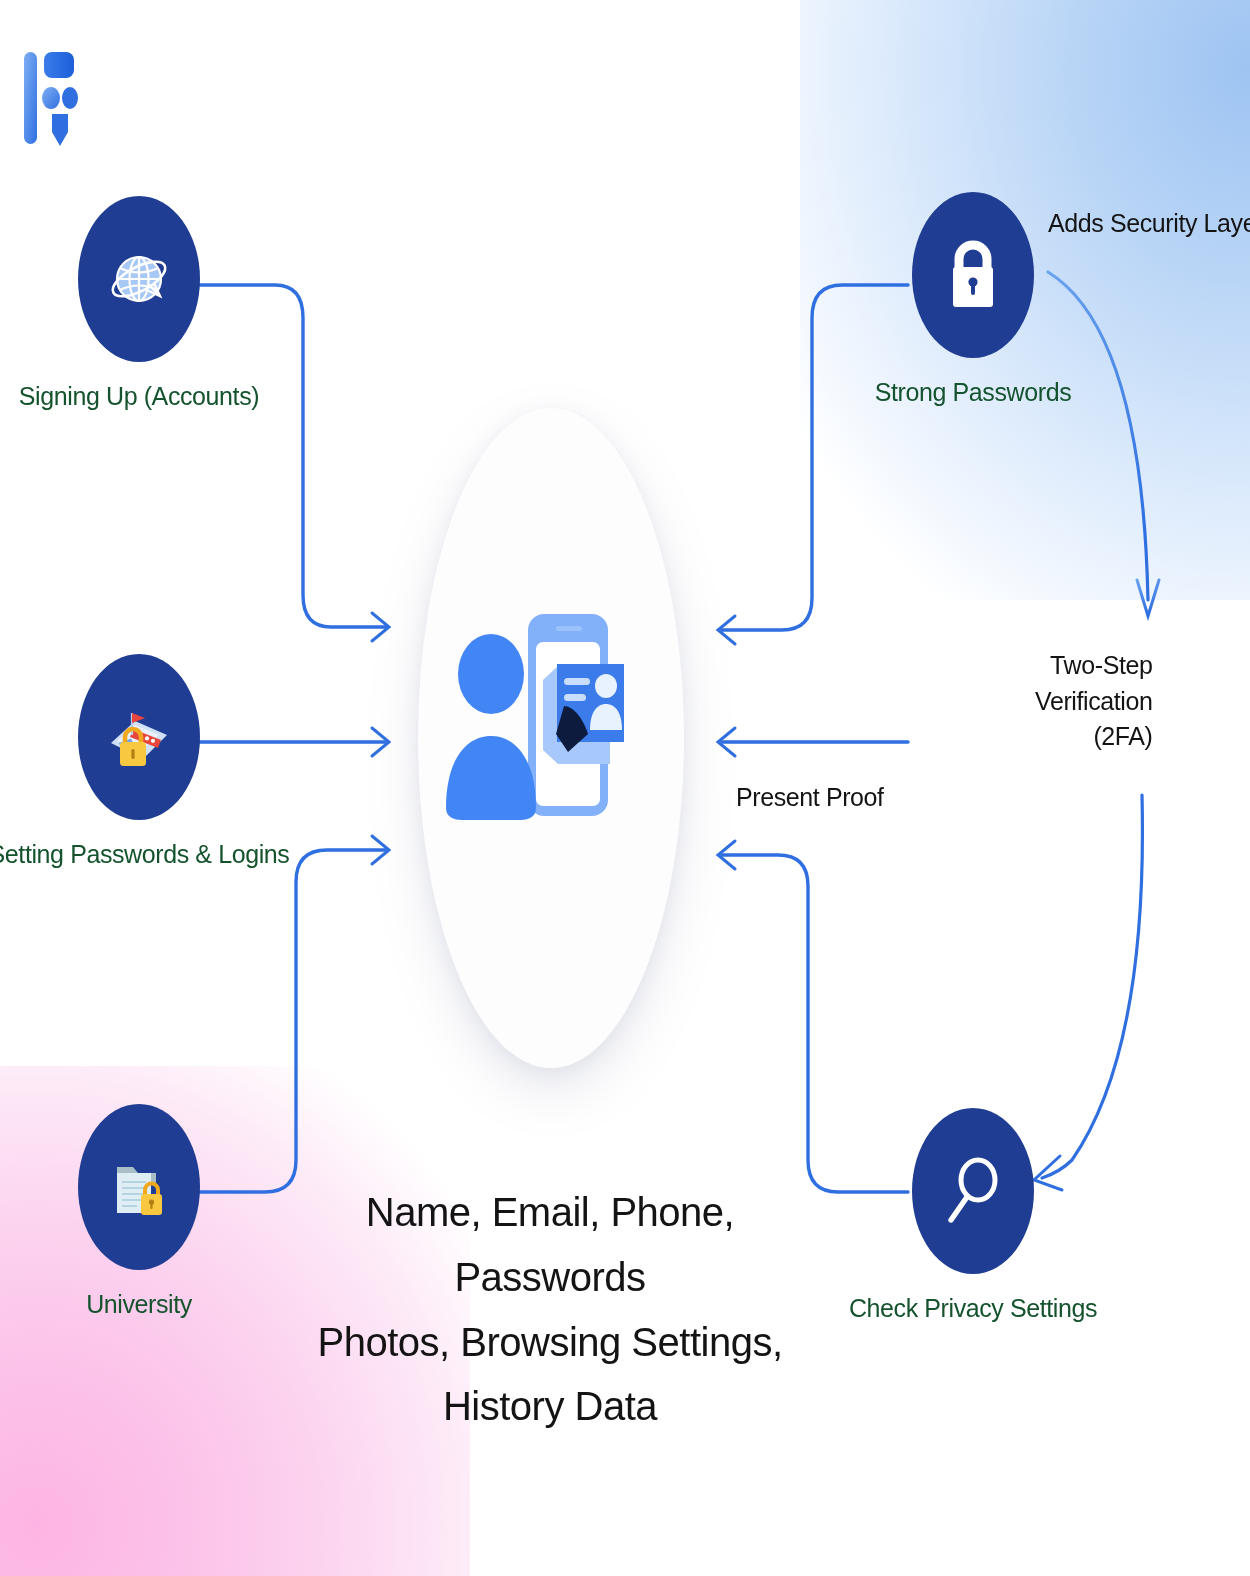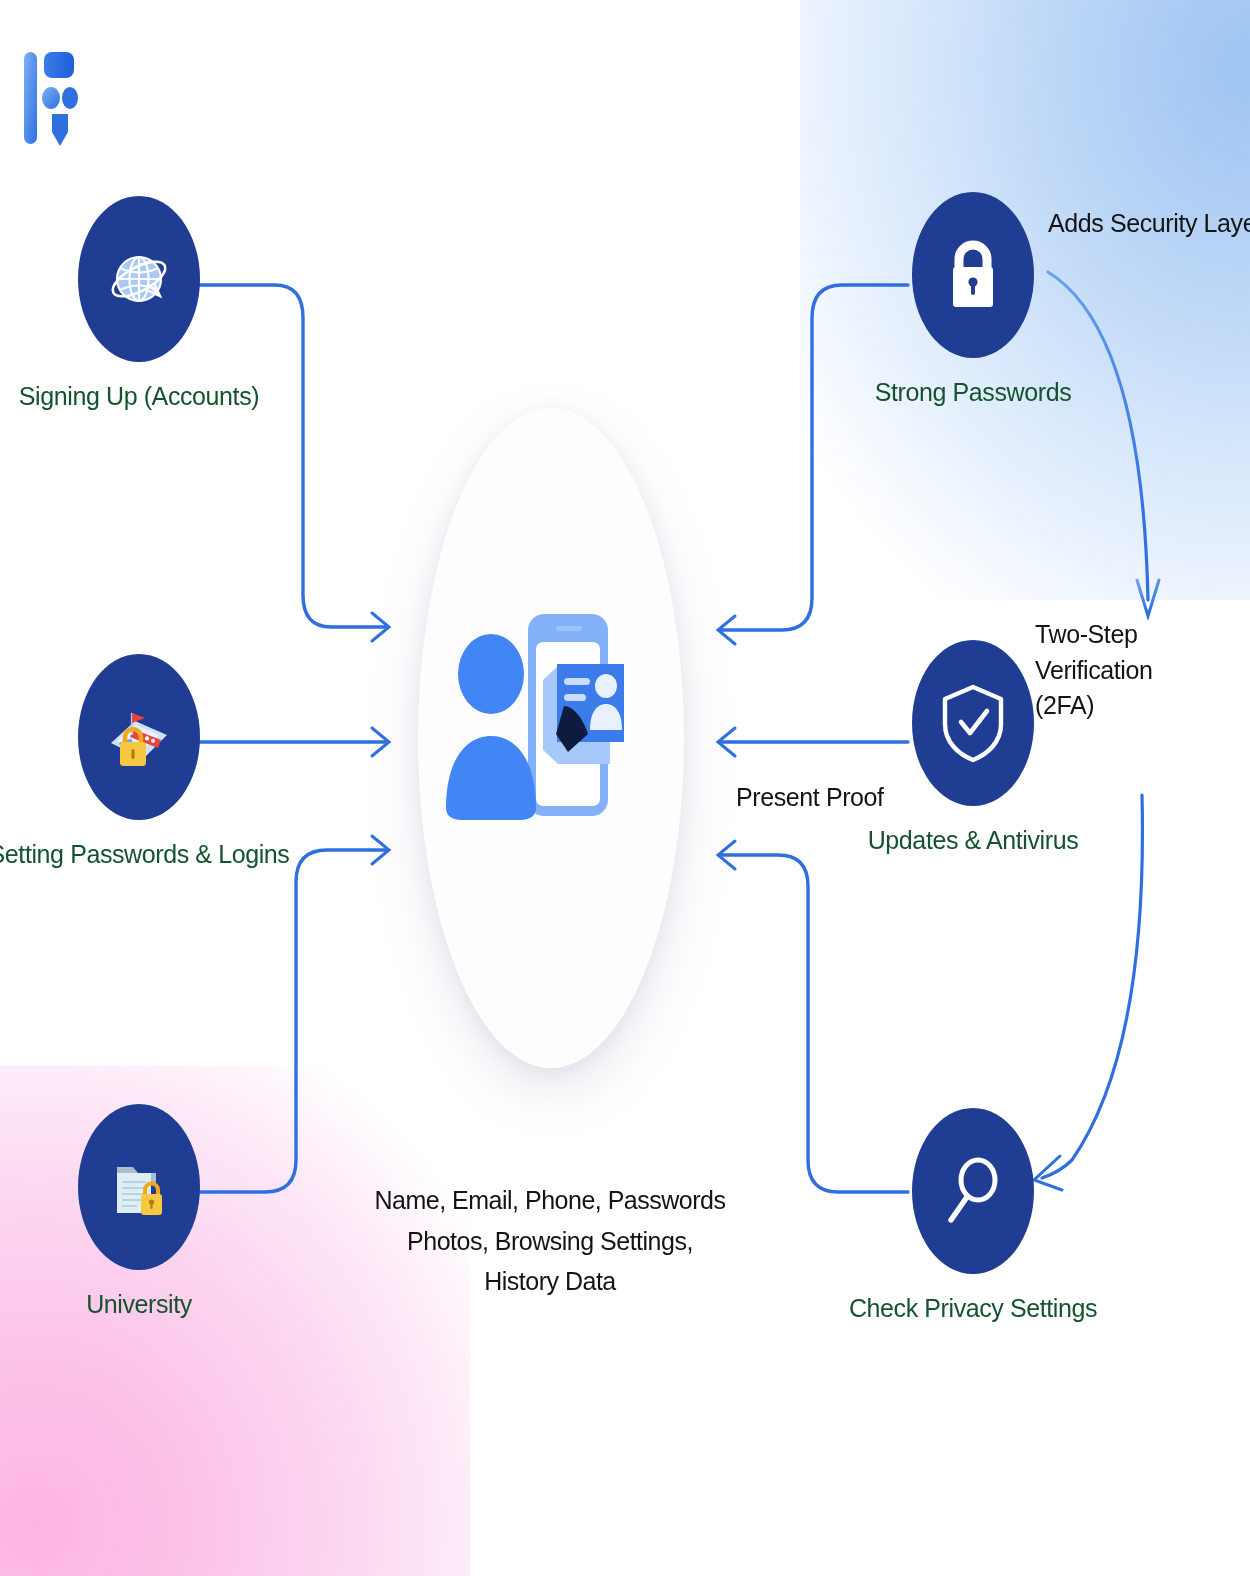--- a/index.html
+++ b/index.html
@@ -69,42 +69,42 @@
   
   .annot {
     position:absolute;
     font-size:25px;
     color:#141414;
     line-height:1.42;
     letter-spacing:-0.4px;
     white-space:nowrap;
   }
   #annot-security  { left:1048px; top:206px; }
-  #annot-2fa       { left:1035px; top:617px; text-align:left; }
+  #annot-2fa       { left:1035px; top:648px; text-align:right; }
   #annot-proof     { left:716px;  top:780px;margin-left:20px; }
 
   
   #center-oval {
     position:absolute;
     left:418px; top:408px;
     width:266px; height:660px;
     border-radius:50%;
     background:#fdfdfe;
     box-shadow:0 22px 52px rgba(120,130,160,0.18),
                0 4px 18px rgba(120,130,160,0.10);
   }
   #center-art { position:absolute; left:440px; top:600px; width:226px; height:300px; }
 
   
   #center-text {
     position:absolute;
     left:280px; top:1180px;
     width:540px;
     text-align:center;
-    font-size:25px;
+    font-size:40px;
     line-height:1.62;
     color:#141414;
     letter-spacing:-0.5px;
   }
   #center-text .line { display:block; }
 </style>
 </head>
 <body>
 
 <div id="canvas">
@@ -287,29 +287,20 @@
       <svg width="70" height="80" viewBox="0 0 70 80" xmlns="http://www.w3.org/2000/svg">
         <path d="M21 34 v-10 a14 14 0 0 1 28 0 v10" fill="none" stroke="#ffffff" stroke-width="9"></path>
         <rect x="15" y="32" width="40" height="40" rx="3" fill="#ffffff"></rect>
         <circle cx="35" cy="47" r="4.6" fill="#1f3d92"></circle>
         <rect x="33" y="48" width="4" height="12" rx="2" fill="#1f3d92"></rect>
       </svg>
     </div>
     <div class="caption">Strong Passwords</div>
   </div>
 
-  <div class="node" id="node-antivirus">
-    <div class="bubble">
-      <svg width="74" height="86" viewBox="0 0 74 86" xmlns="http://www.w3.org/2000/svg">
-        <path d="M37 7 L65 19 V44 C65 62 52 74 37 80 C22 74 9 62 9 44 V19 Z" fill="none" stroke="#ffffff" stroke-width="4.4" stroke-linejoin="round"></path>
-        <path d="M25 42 L34 53 L51 31" fill="none" stroke="#ffffff" stroke-width="4.6" stroke-linecap="round" stroke-linejoin="round"></path>
-      </svg>
-    </div>
-    <div class="caption">Updates &amp; Antivirus</div>
-  </div>
 
   <div class="node" id="node-privacy">
     <div class="bubble">
       <svg width="70" height="82" viewBox="0 0 70 82" xmlns="http://www.w3.org/2000/svg">
         <ellipse cx="40" cy="30" rx="17" ry="20" fill="none" stroke="#ffffff" stroke-width="5"></ellipse>
         <line x1="29" y1="47" x2="13" y2="70" stroke="#ffffff" stroke-width="5.4" stroke-linecap="round"></line>
       </svg>
     </div>
     <div class="caption">Check Privacy Settings</div>
   </div>

